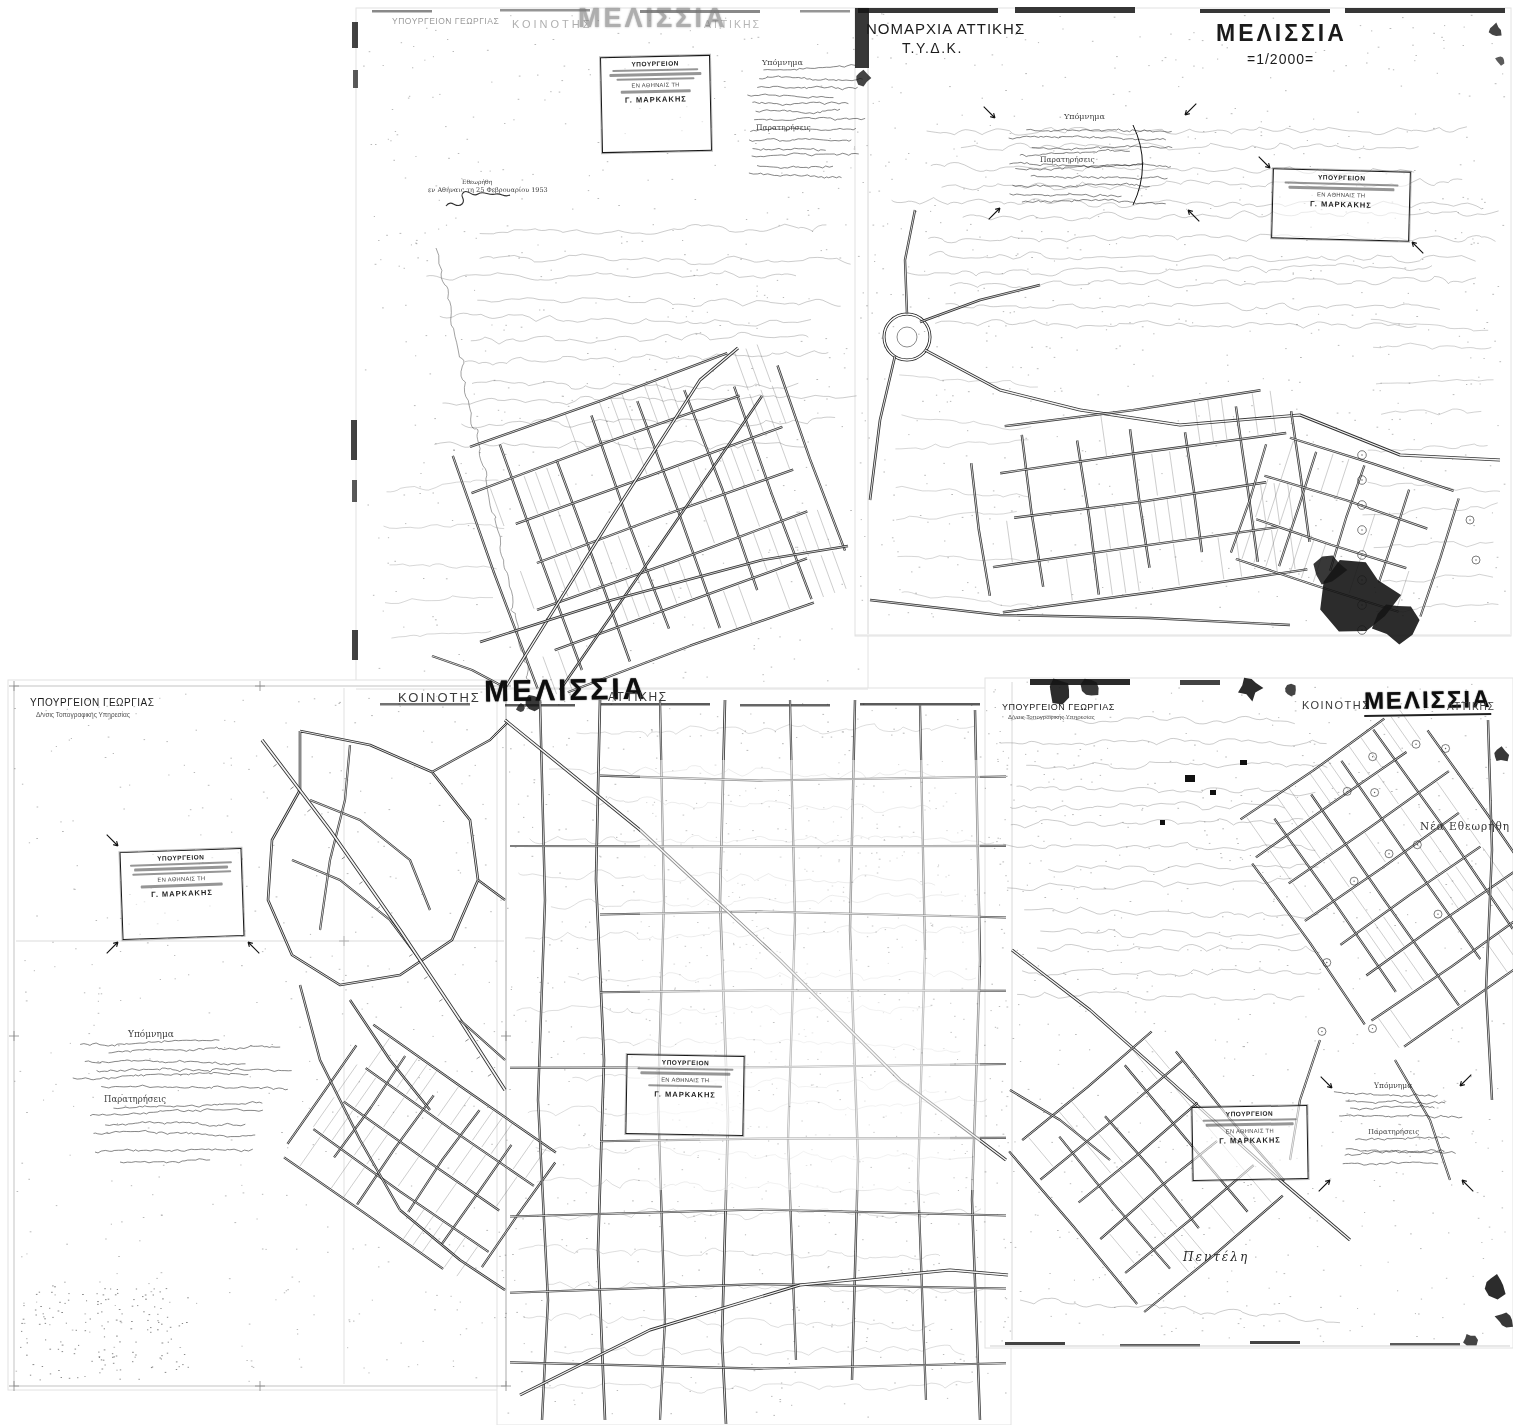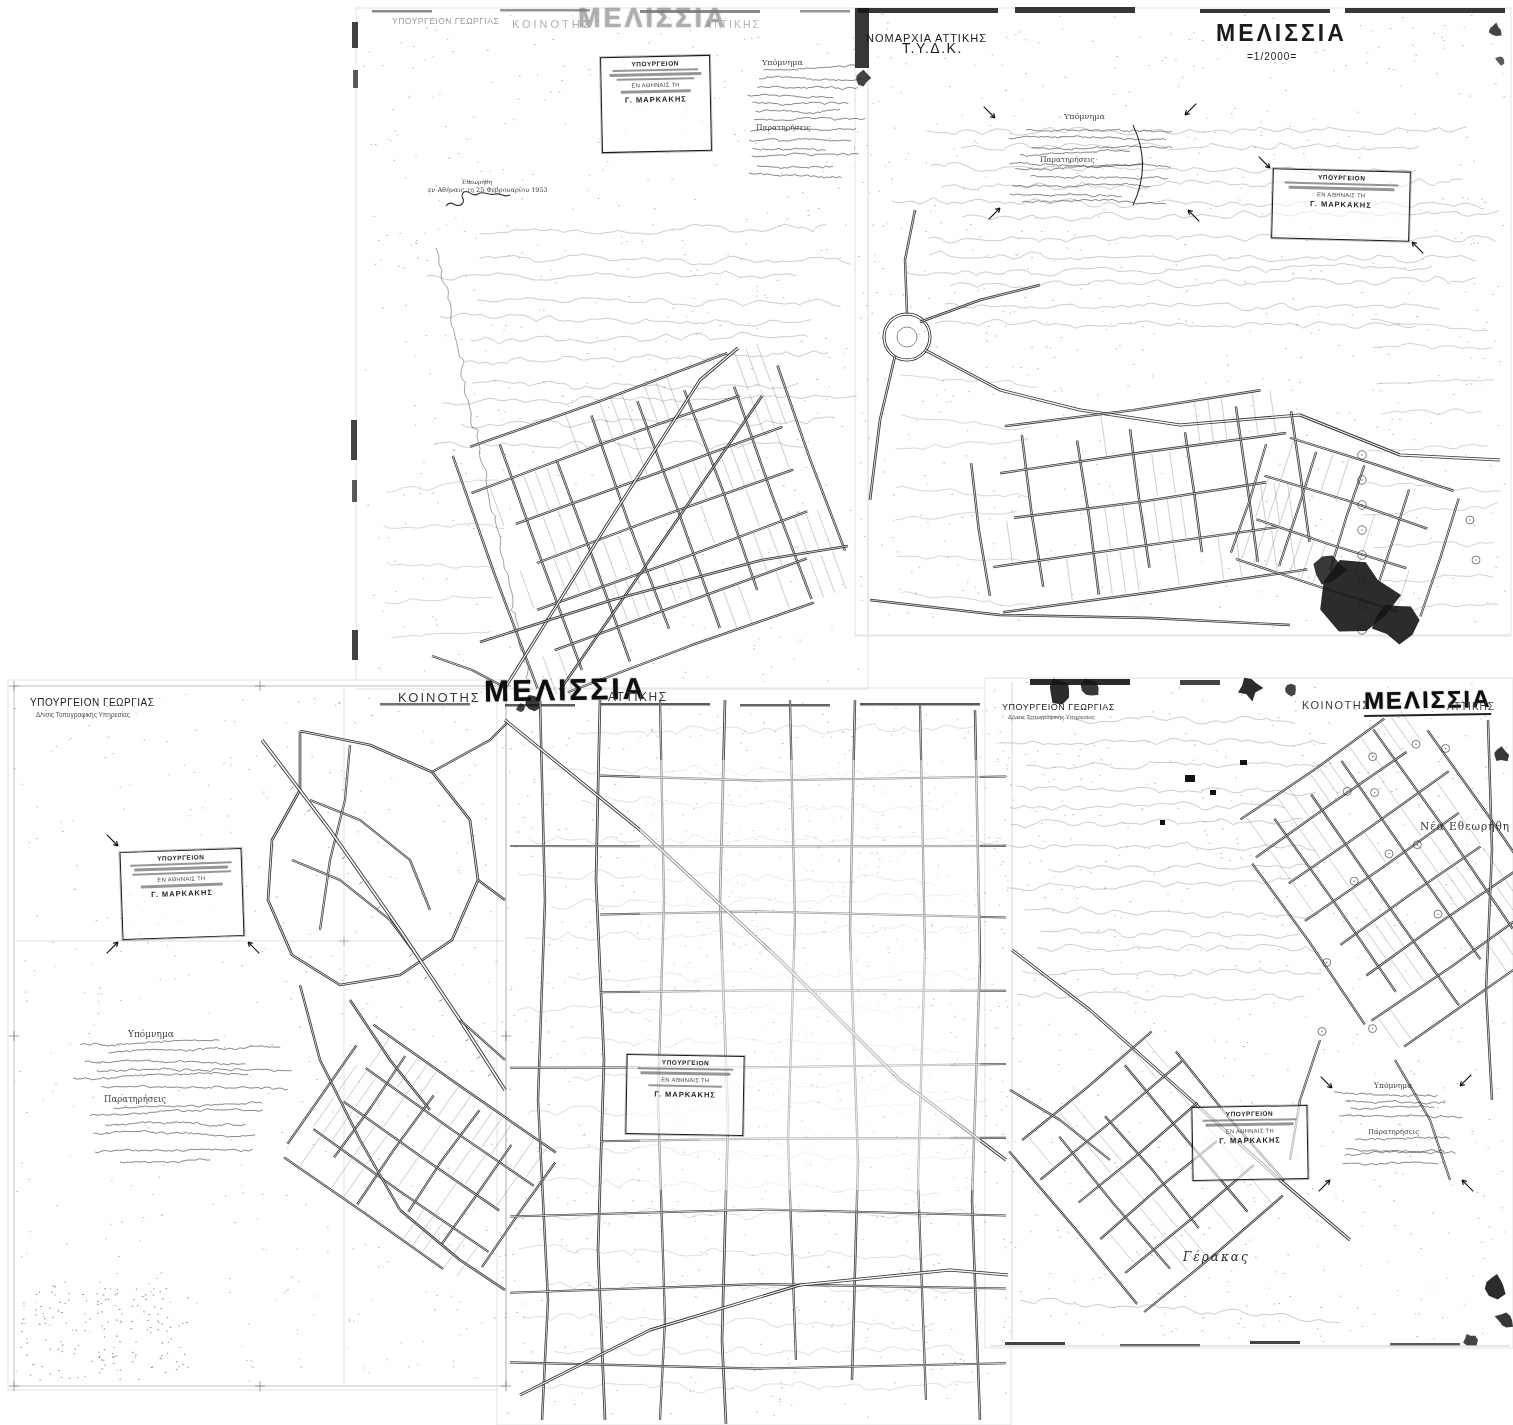--- a/index.html
+++ b/index.html
@@ -739,24 +739,24 @@
     <div class="sm" style="width:72%"></div>
     <div class="st-s">Γ. ΜΑΡΚΑΚΗΣ</div>
   </div>
 
   <div class="ov hw" style="left:762px;top:58px;font-size:8px">Υπόμνημα</div>
   <div class="ov hw" style="left:756px;top:124px;font-size:7.5px">Παρατηρήσεις</div>
 
   <div class="ov hw" style="left:462px;top:178px;font-size:6px">Εθεωρήθη</div>
   <div class="ov hw" style="left:428px;top:187px;font-size:6.5px">εν Αθήναις τη 25 Φεβρουαρίου 1953</div>
 
-  <div class="ov" style="left:866px;top:32px;font-size:11px;letter-spacing:1px">ΝΟΜΑΡΧΙΑ ΑΤΤΙΚΗΣ</div>
+  <div class="ov" style="left:866px;top:20px;font-size:15px;letter-spacing:1px">ΝΟΜΑΡΧΙΑ ΑΤΤΙΚΗΣ</div>
   <div class="ov" style="left:902px;top:40px;font-size:14px;letter-spacing:1.5px">Τ.Υ.Δ.Κ.</div>
   <div class="ov title-big" style="left:1216px;top:20px;font-size:23px">ΜΕΛΙΣΣΙΑ</div>
-  <div class="ov" style="left:1247px;top:51px;font-size:10px;letter-spacing:1px">=1/2000=</div>
+  <div class="ov" style="left:1247px;top:51px;font-size:14px;letter-spacing:1px">=1/2000=</div>
   <div class="ov hw" style="left:1064px;top:112px;font-size:8px">Υπόμνημα</div>
   <div class="ov hw" style="left:1040px;top:156px;font-size:7.5px">Παρατηρήσεις</div>
 
   <div class="stamp" style="left:1272px;top:170px;width:138px;height:70px;transform:rotate(1.5deg)">
     <div class="st-h">ΥΠΟΥΡΓΕΙΟΝ</div>
     <div class="sm" style="width:90%"></div>
     <div class="sm" style="width:84%"></div>
     <div class="st-d">ΕΝ ΑΘΗΝΑΙΣ ΤΗ</div>
     <div class="st-s">Γ. ΜΑΡΚΑΚΗΣ</div>
   </div>
@@ -790,21 +790,21 @@
     <div class="st-s">Γ. ΜΑΡΚΑΚΗΣ</div>
   </div>
 
   <div class="ov" style="left:1002px;top:702px;font-size:9px;letter-spacing:.5px">ΥΠΟΥΡΓΕΙΟΝ ΓΕΩΡΓΙΑΣ</div>
   <div class="ov" style="left:1008px;top:714px;font-size:6px;opacity:.8">Δ/νσις Τοπογραφικής Υπηρεσίας</div>
   <div class="ov" style="left:1302px;top:699px;font-size:11px;letter-spacing:1.5px;color:#3a3a3a">ΚΟΙΝΟΤΗΣ</div>
   <div class="ov heavy" style="left:1364px;top:686px;font-size:24px;letter-spacing:2px;border-bottom:2px solid #222;transform:rotate(-1deg)">ΜΕΛΙΣΣΙΑ</div>
   <div class="ov" style="left:1447px;top:701px;font-size:10px;letter-spacing:1px;color:#3a3a3a">ΑΤΤΙΚΗΣ</div>
 
   <div class="ov ser" style="left:1420px;top:820px;font-size:10.5px;letter-spacing:1px;color:#333">Νέα Εθεωρήθη</div>
-  <div class="ov ser" style="left:1183px;top:1250px;font-size:12px;letter-spacing:2px;font-style:italic;color:#2a2a2a">Γέρακας</div>
+  <div class="ov ser" style="left:1183px;top:1250px;font-size:12px;letter-spacing:2px;font-style:italic;color:#2a2a2a">Πεντέλη</div>
 
   <div class="stamp" style="left:1192px;top:1106px;width:116px;height:74px;transform:rotate(-1deg)">
     <div class="st-h">ΥΠΟΥΡΓΕΙΟΝ</div>
     <div class="sm" style="width:90%"></div>
     <div class="sm" style="width:85%"></div>
     <div class="st-d">ΕΝ ΑΘΗΝΑΙΣ ΤΗ</div>
     <div class="st-s">Γ. ΜΑΡΚΑΚΗΣ</div>
   </div>
   <div class="ov hw" style="left:1374px;top:1082px;font-size:7.5px">Υπόμνημα</div>
   <div class="ov hw" style="left:1368px;top:1128px;font-size:7px">Παρατηρήσεις</div>

